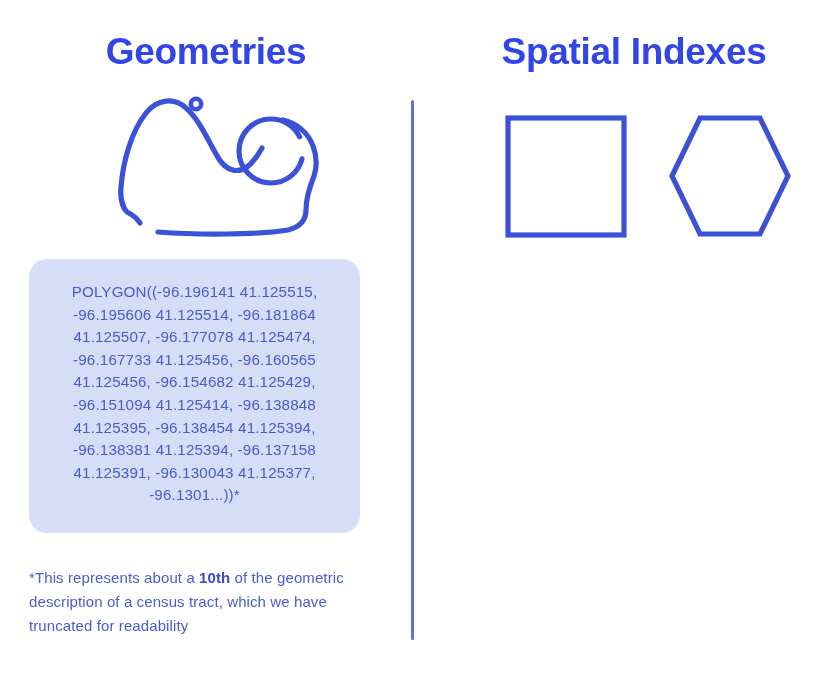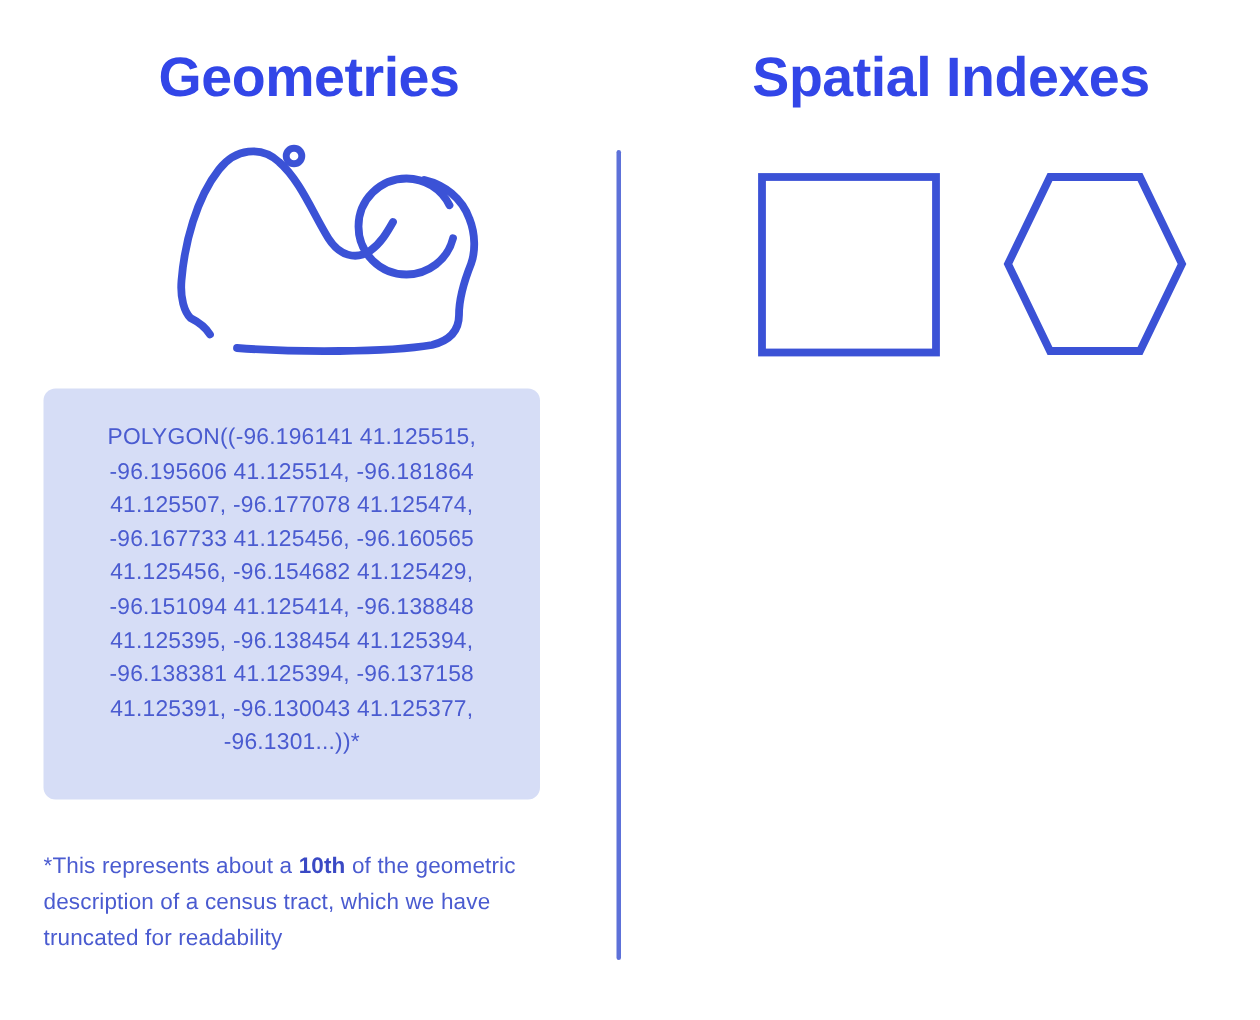--- a/index.html
+++ b/index.html
@@ -60,21 +60,21 @@
     position: absolute;
     left: 0;
     top: 100px;
     width: 412px;
     height: 150px;
   }
 
   .card {
     position: absolute;
     background: #d6ddf6;
-    border-radius: 8px;
+    border-radius: 18px;
     box-sizing: border-box;
   }
   .card-geometry {
     left: 29px;
     top: 259px;
     width: 331px;
     height: 274px;
     padding: 22px 18px;
   }
 

